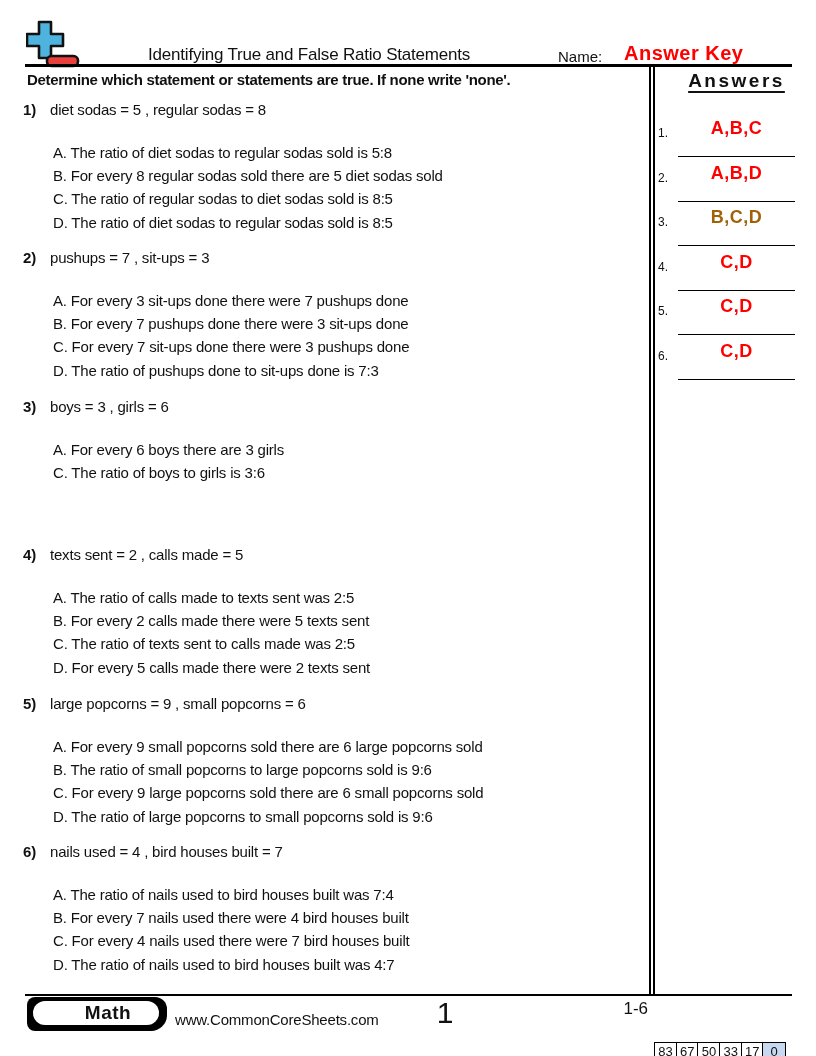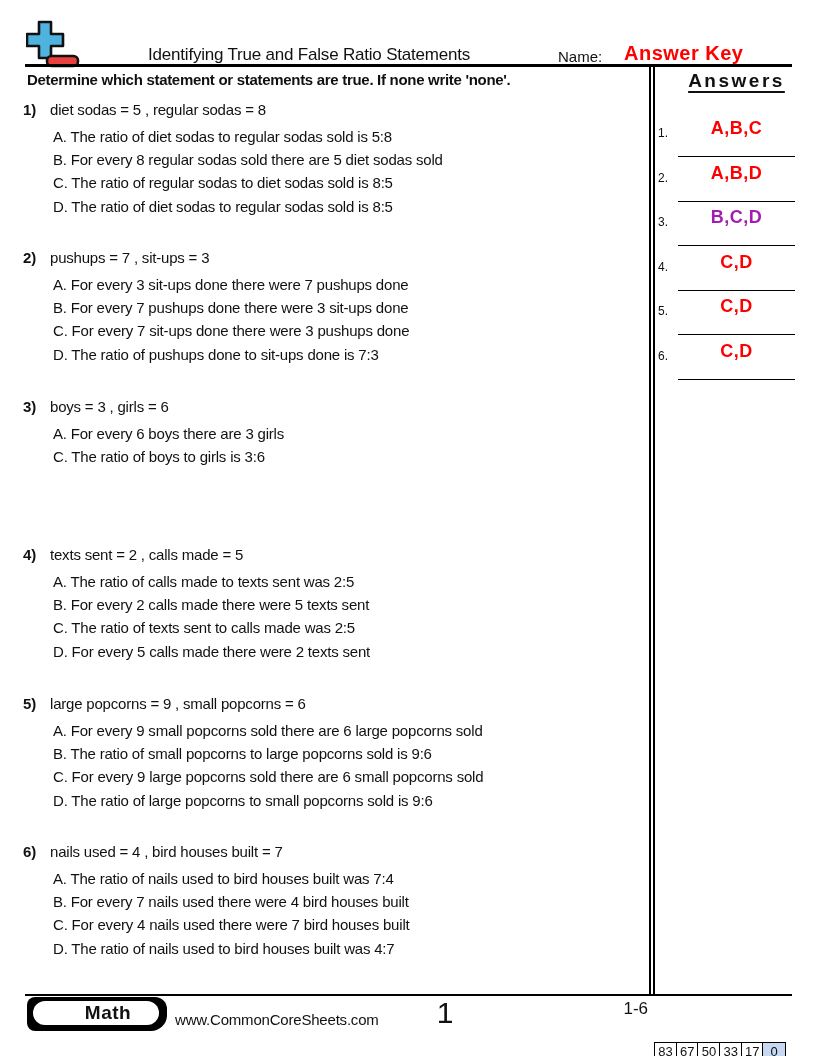--- a/index.html
+++ b/index.html
@@ -25,21 +25,21 @@
   .answer-item { position:absolute; left:656px; width:140px; height:22px; }
   .ans-num { position:absolute; left:2px; bottom:0px; font-size:12px; }
   .ans-value { position:absolute; left:22px; width:117px; text-align:center;
     font-size:18px; font-weight:bold; padding-bottom:17px;
     border-bottom:1.6px solid #000; letter-spacing:0.5px; }
   
   .problem { position:absolute; left:0; width:645px; }
   .p-head { position:relative; line-height:20px; font-size:15px; }
   .p-num { position:absolute; left:23px; font-weight:bold; }
   .p-statement { margin-left:50px; letter-spacing:-0.2px; }
-  .p-options { margin-left:53px; margin-top:5px; }
+  .p-options { margin-left:53px; margin-top:21px; }
   .p-option { font-size:15px; line-height:23.2px; letter-spacing:-0.2px; white-space:nowrap; }
   
   #footer-rule { position:absolute; left:25px; top:994px; width:767px; height:1.6px; background:#000; }
   #math-badge { position:absolute; left:27px; top:997px; width:140px; height:34px;
     background:#000; border-radius:8px 12px 16px 8px; }
   #math-pill { position:absolute; left:6px; top:4px; width:126px; height:24px;
     background:#fff; border-radius:12px; text-align:center;
     font-size:19px; font-weight:bold; line-height:24px; letter-spacing:0.5px;padding-left:24px; }
   #site-url { position:absolute; left:175px; top:1011px; font-size:15px; letter-spacing:-0.2px; }
   #page-number { position:absolute; left:428px; top:996px; width:34px; text-align:center; font-size:30px; }
@@ -72,21 +72,21 @@
   <div class="answer-item" style="top:118px;">
     <span class="ans-num">1.</span>
     <div class="ans-value" style="color:#fe0000;">A,B,C</div>
   </div>
   <div class="answer-item" style="top:163px;">
     <span class="ans-num">2.</span>
     <div class="ans-value" style="color:#fe0000;">A,B,D</div>
   </div>
   <div class="answer-item" style="top:207px;">
     <span class="ans-num">3.</span>
-    <div class="ans-value" style="color:#a21caf;">B,C,D</div>
+    <div class="ans-value" style="color:#a16207;">B,C,D</div>
   </div>
   <div class="answer-item" style="top:252px;">
     <span class="ans-num">4.</span>
     <div class="ans-value" style="color:#fe0000;">C,D</div>
   </div>
   <div class="answer-item" style="top:296px;">
     <span class="ans-num">5.</span>
     <div class="ans-value" style="color:#fe0000;">C,D</div>
   </div>
   <div class="answer-item" style="top:341px;">

